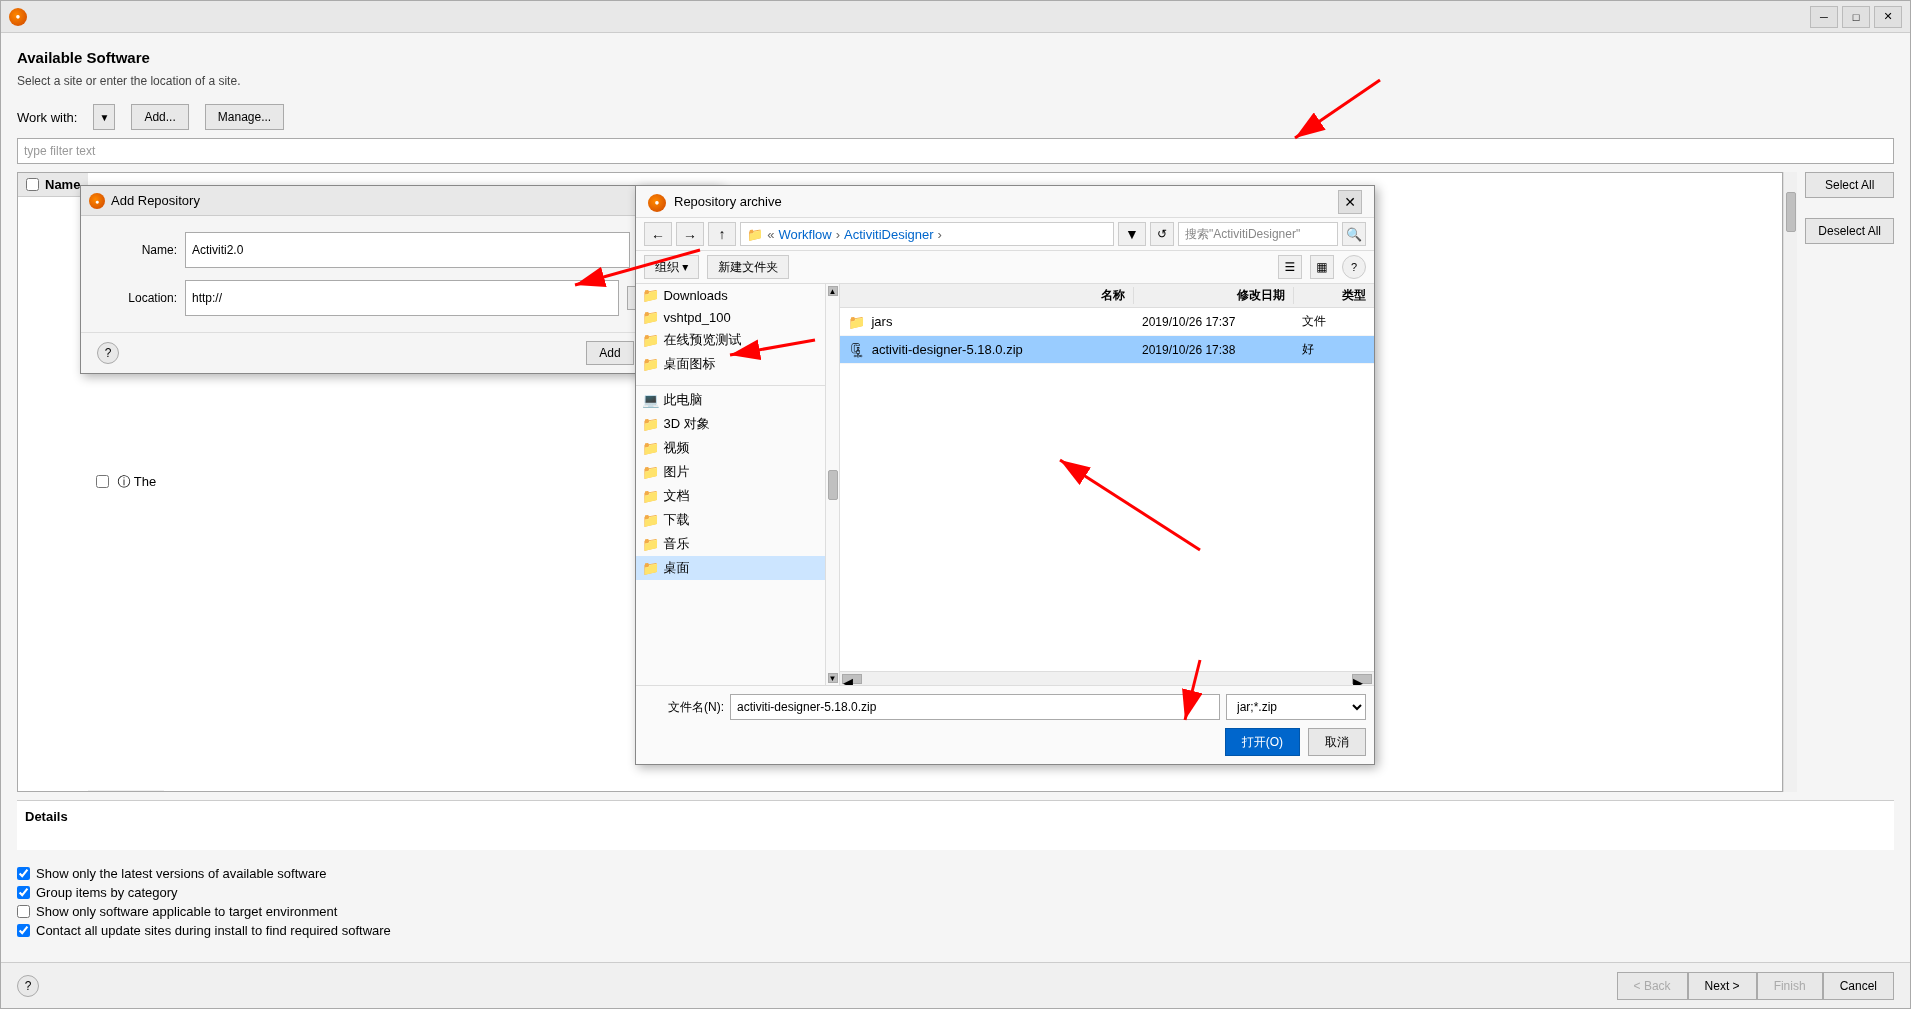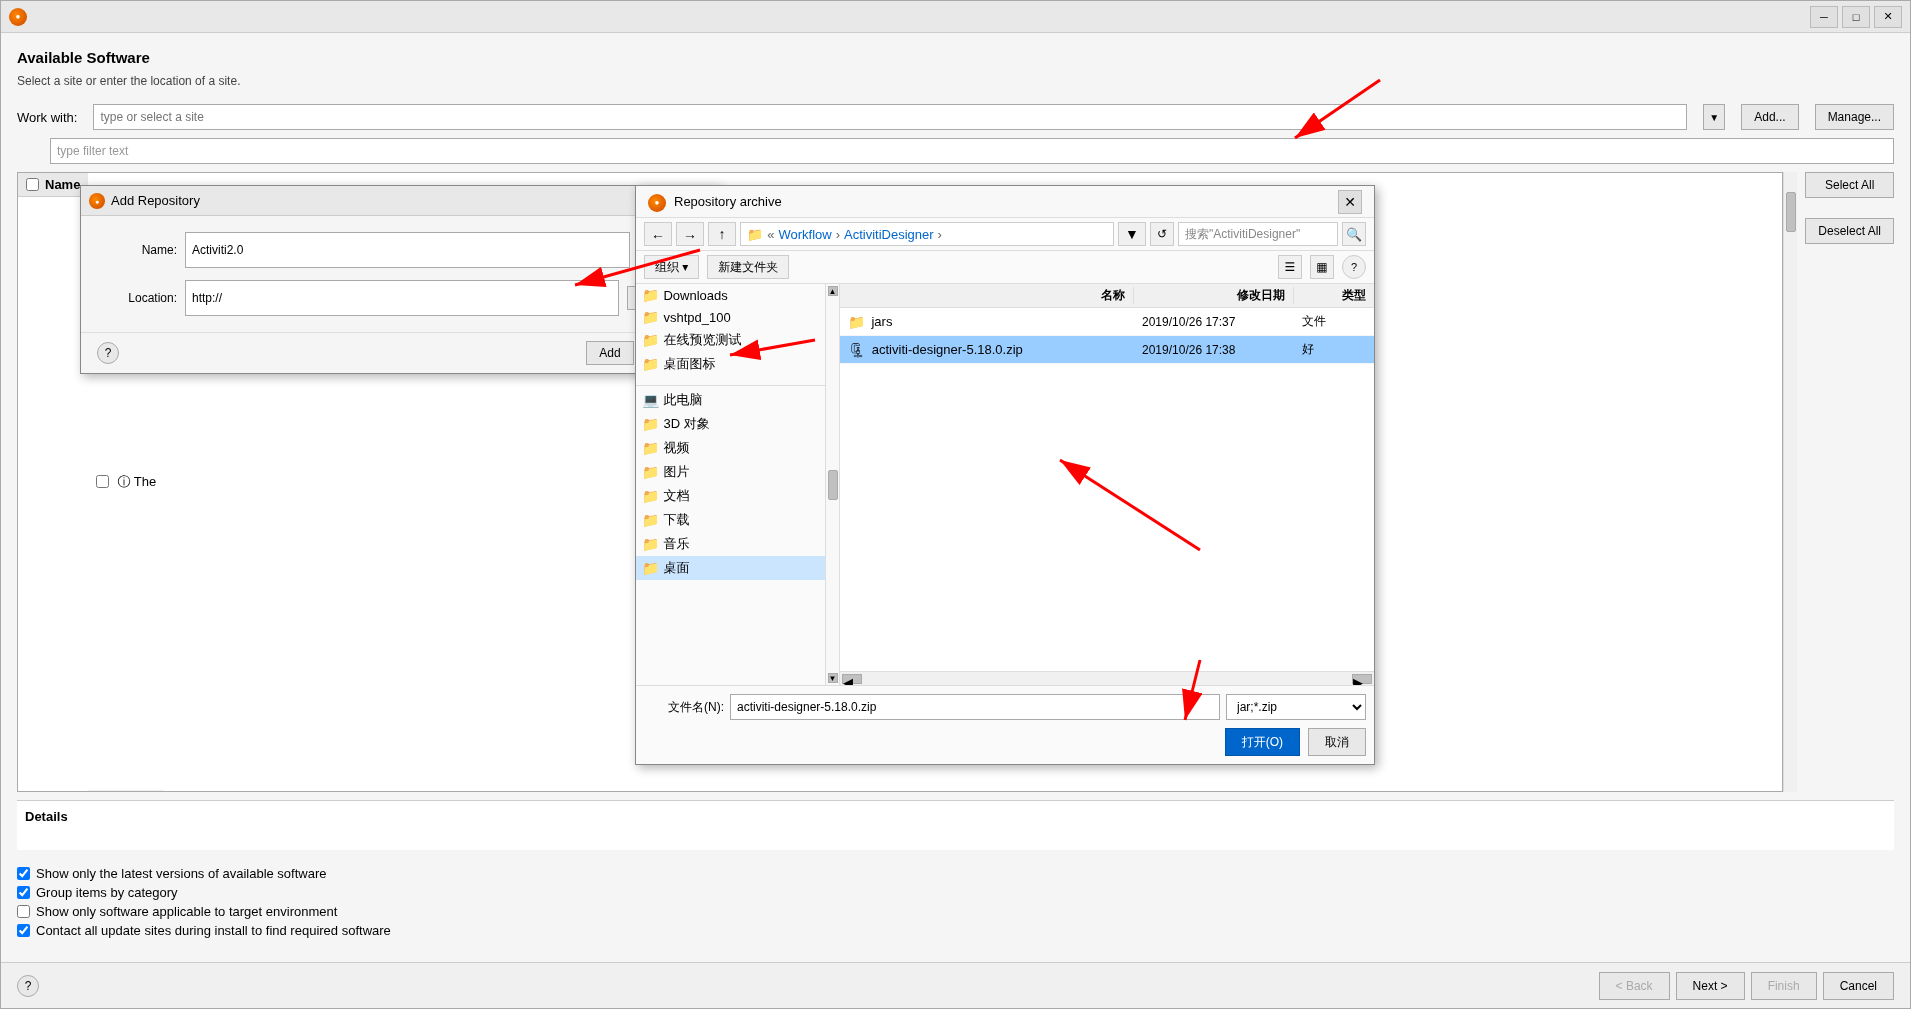--- a/index.html
+++ b/index.html
@@ -77,21 +77,20 @@
     }
 
     .filter-row {
       display: flex; align-items: center;
       border: 1px solid #aaa;
       background: white;
       height: 26px;
       padding: 0 6px;
       color: #999;
       font-size: 12px;
-      margin-left: 33px;
     }
 
     .table-area {
       flex: 1;
       border: 1px solid #aaa;
       background: white;
       overflow: hidden;
       display: flex;
     }
     .table-header {
@@ -145,21 +144,21 @@
     .bottom-bar {
       border-top: 1px solid #ccc;
       background: #f0f0f0;
       height: 46px;
       display: flex;
       align-items: center;
       padding: 0 16px;
       justify-content: space-between;
     }
     .bottom-left { display: flex; align-items: center; gap: 6px; }
-    .bottom-right { display: flex; align-items: center; gap: 6px; }
+    .bottom-right { display: flex; align-items: center; }
     .nav-btn {
       height: 28px; padding: 0 16px;
       border: 1px solid #aaa;
       background: #e8e8e8;
       cursor: pointer;
       font-size: 12px;
     }
     .nav-btn:disabled { color: #aaa; cursor: default; }
     .help-btn {
       width: 22px; height: 22px;
@@ -495,21 +494,20 @@
       <button class="title-bar-btn close">✕</button>
     </div>
   </div>
 
   <div class="main-content">
     <div style="font-size:15px;font-weight:bold;">Available Software</div>
     <div style="font-size:12px;color:#444;">Select a site or enter the location of a site.</div>
 
     <div class="work-with-row">
       <span class="work-with-label">Work with:</span>
-      <input class="work-with-input" type="text" placeholder="type or select a site" style="">
       <div class="work-with-dropdown-btn">▼</div>
       <button class="btn-add">Add...</button>
       <button class="btn-manage">Manage...</button>
     </div>
 
     <div class="filter-row">
       <span style="color:#999;font-size:12px;">type filter text</span>
     </div>
 
     <div style="display:flex;gap:8px;flex:1;position:relative;">

